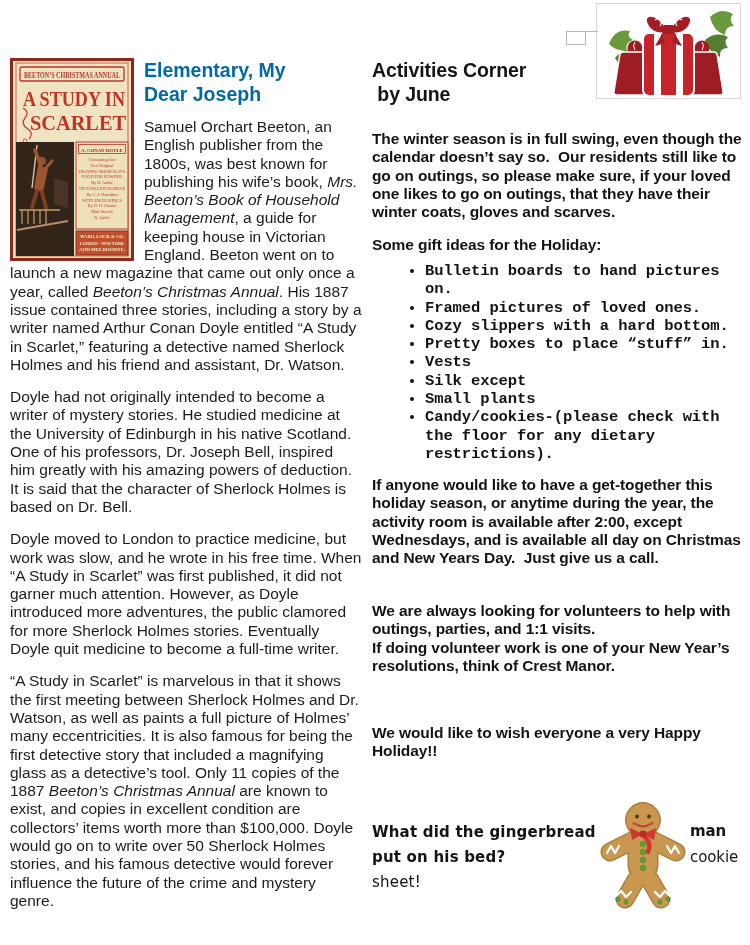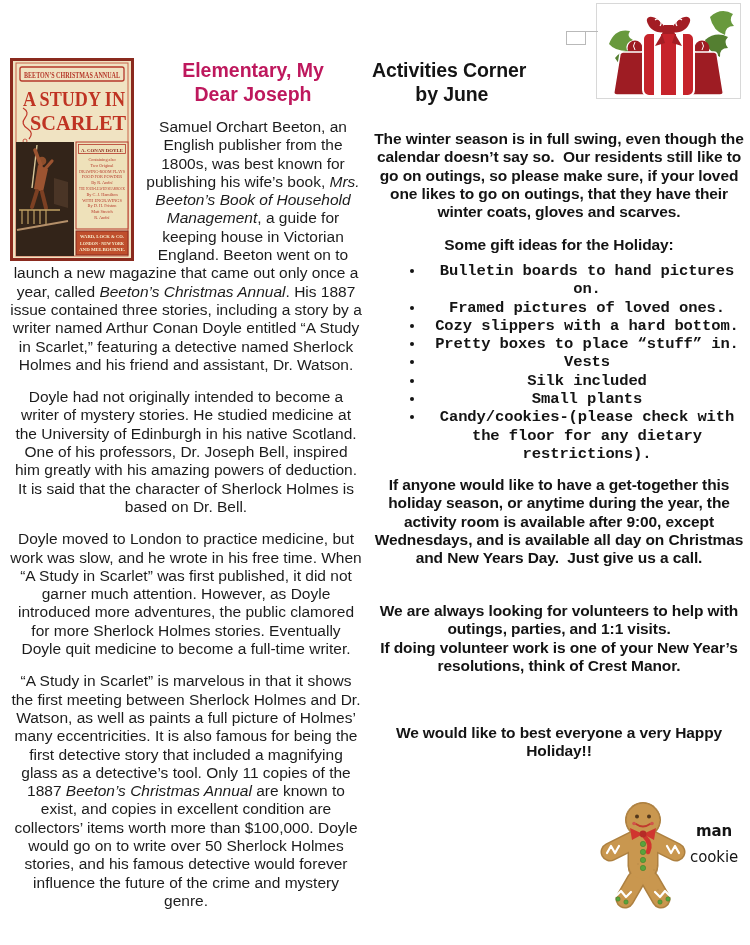--- a/index.html
+++ b/index.html
@@ -1,23 +1,23 @@
 <!DOCTYPE html>
 <html><head>
 <meta charset="utf-8">
 <style>
   html,body{margin:0;padding:0;background:#fff;}
   .page{position:relative;width:750px;height:945px;background:#fff;overflow:hidden;
-        font-family:"Liberation Sans",sans-serif;color:#1c1c1c;text-align:center;}
+        font-family:"Liberation Sans",sans-serif;color:#1c1c1c;}
 
   
   .left-col{position:absolute;left:10px;top:58px;width:352px;font-size:15.5px;line-height:18.3px;}
   .left-col p{margin:0 0 14px 0;white-space:pre-wrap;}
   .left-col em{font-style:italic;}
-  .red-title{font-size:19.5px;line-height:24px;font-weight:bold;color:#be185d;margin:0 0 12px 0;}
+  .red-title{font-size:19.5px;line-height:24px;font-weight:bold;color:#0369a1;margin:0 0 12px 0;}
   .book-cover{float:left;width:124px;height:203px;margin:0 10px 0 0;}
 
   
   .right-col{position:absolute;left:372px;top:55px;width:374px;height:890px;
              font-size:15.5px;line-height:18.3px;font-weight:bold;color:#141414;letter-spacing:-0.1px;}
   .right-col .block{position:absolute;left:0;width:100%;margin:0;white-space:pre-wrap;}
   .black-title{position:absolute;top:3px;left:0;margin:0;font-size:19.5px;line-height:24px;
                font-weight:bold;white-space:pre-wrap;}
   ul.gifts{position:absolute;top:200px;left:4px;margin:7px;padding:0 0 0 42px;width:324px;list-style:disc;font-family:Liberation Mono, monospace;}
   ul.gifts li{margin:0;padding:0;}
@@ -117,33 +117,38 @@
     <p class="block" style="top:75px">The winter season is in full swing, even though the calendar doesn’t say so.  Our residents still like to go on outings, so please make sure, if your loved one likes to go on outings, that they have their winter coats, gloves and scarves.</p>
 
     <p class="block" style="top:181px">Some gift ideas for the Holiday:</p>
 
     <ul class="gifts">
       <li>Bulletin boards to hand pictures on.</li>
       <li>Framed pictures of loved ones.</li>
       <li>Cozy slippers with a hard bottom.</li>
       <li>Pretty boxes to place “stuff” in.</li>
       <li>Vests</li>
-      <li>Silk included</li>
+      <li>Silk except</li>
       <li>Small plants</li>
       <li>Candy/cookies-(please check with the floor for any dietary restrictions).</li>
     </ul>
 
 
-    <p class="block" style="top:421px">If anyone would like to have a get-together this holiday season, or anytime during the year, the activity room is available after 9:00, except Wednesdays, and is available all day on Christmas and New Years Day.  Just give us a call.</p>
+    <p class="block" style="top:421px">If anyone would like to have a get-together this holiday season, or anytime during the year, the activity room is available after 2:00, except Wednesdays, and is available all day on Christmas and New Years Day.  Just give us a call.</p>
 
     <p class="block" style="top:547px"><span>We are always looking for volunteers to help with outings, parties, and 1:1 visits.</span><br><span>If doing volunteer work is one of your New Year’s resolutions, think of Crest Manor.</span></p>
 
-    <p class="block" style="top:669px">We would like to best everyone a very Happy Holiday!!</p>
+    <p class="block" style="top:669px">We would like to wish everyone a very Happy Holiday!!</p>
 
     <div class="joke">
+      <div class="joke-text">
+        <div>What did the gingerbread</div>
+        <div>put on his bed?</div>
+        <div class="it">sheet!</div>
+      </div>
 
       <svg class="gingerbread" viewBox="0 0 90 110" width="90" height="110">
 
         <g stroke="#ad8040" fill="#ad8040" stroke-linecap="round">
           <circle cx="45" cy="20" r="17.5"></circle>
           <line x1="36" y1="40" x2="12" y2="52" stroke-width="19"></line>
           <line x1="54" y1="40" x2="78" y2="52" stroke-width="19"></line>
           <line x1="38" y1="80" x2="27" y2="99" stroke-width="19"></line>
           <line x1="52" y1="80" x2="63" y2="99" stroke-width="19"></line>
           <rect x="30" y="27" width="30" height="53" rx="14"></rect>

